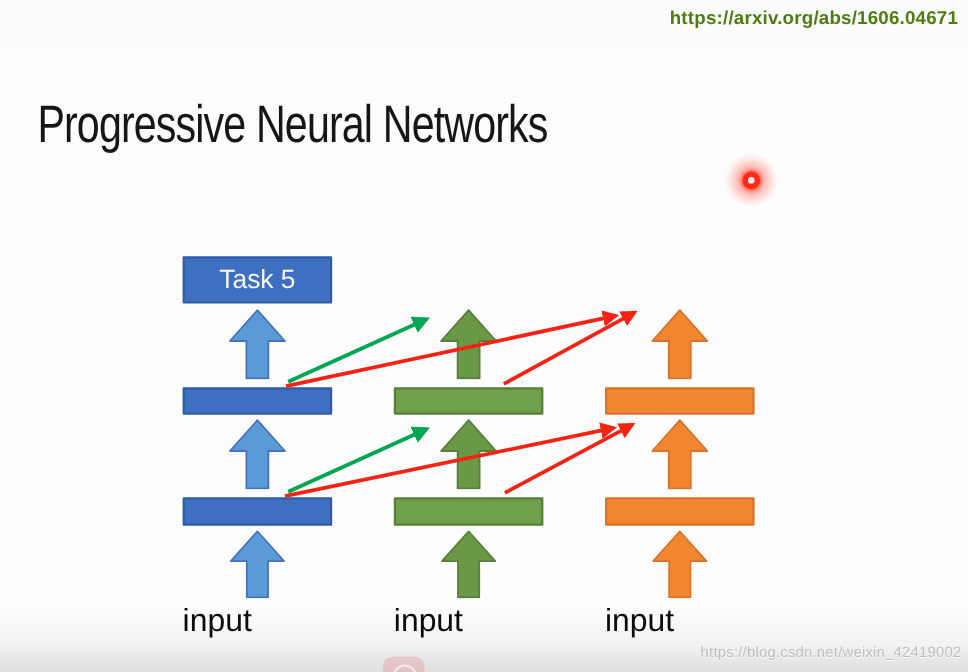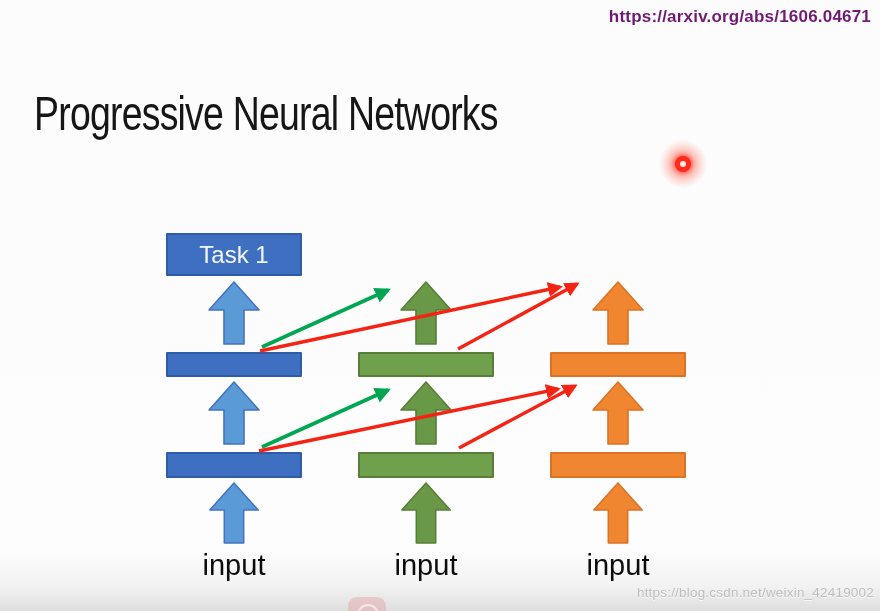--- a/index.html
+++ b/index.html
@@ -4,21 +4,21 @@
 <style>
   html,body{margin:0;padding:0;}
   body{
     width:880px;height:611px;overflow:hidden;position:relative;
     font-family:"Liberation Sans", sans-serif;
     background:linear-gradient(180deg,#fcfcfc 0%,#fdfdfd 90%,#f2f2f2 96%,#dedede 100%);
   }
   
   .source-url{
     position:absolute;top:7px;right:9px;
-    font-size:17px;font-weight:bold;color:#701a75;letter-spacing:.2px;
+    font-size:17px;font-weight:bold;color:#4d7c0f;letter-spacing:.2px;
   }
   .slide-title{
     position:absolute;left:34px;top:54px;
     font-size:48px;font-weight:300;color:#161616;letter-spacing:-1px;
     transform:scaleX(.78);transform-origin:left top;white-space:nowrap;
   }
   
   .column{position:absolute;top:233px;width:136px;height:365px;}
   .col-0{left:166px;} .col-1{left:358px;} .col-2{left:550px;}
   .node{position:absolute;left:0;width:132px;box-sizing:content-box;border:2px solid transparent;border-radius:1px;}
@@ -28,21 +28,21 @@
   .bar-2{top:219px;height:22px;}
   .block-arrow{position:absolute;left:42px;width:52px;height:64px;}
   .arrow-1{top:48px;} .arrow-2{top:148px;} .arrow-3{top:249px;height:62px;}
   .block-arrow path{stroke-width:1.6;stroke-linejoin:round;}
   .c0 .node{background:var(--c0-main);border-color:var(--c0-border);}
   .c1 .node{background:var(--c1-main);border-color:var(--c1-border);}
   .c2 .node{background:var(--c2-main);border-color:var(--c2-border);}
   .c0 .block-arrow path{fill:var(--c0-arrow);stroke:var(--c0-arrow-border);}
   .c1 .block-arrow path{fill:var(--c1-arrow);stroke:var(--c1-arrow-border);}
   .c2 .block-arrow path{fill:var(--c2-arrow);stroke:var(--c2-arrow-border);}
-  .input-label{position:absolute;left:0;top:316px;width:136px;text-align:center;
+  .input-label{position:absolute;left:0;top:316px;width:136px;
     font-size:29px;color:#0c0c0c;}
   
   .overlay{position:absolute;left:0;top:0;width:880px;height:611px;pointer-events:none;}
   
   .laser{position:absolute;left:659px;top:140px;width:48px;height:48px;border-radius:50%;
     background:radial-gradient(circle, rgba(255,50,30,.55) 0%, rgba(255,60,40,.35) 34%, rgba(255,90,70,.12) 58%, rgba(255,90,70,0) 72%);}
   .laser-ring{position:absolute;left:16px;top:16px;width:16px;height:16px;border-radius:50%;
     background:var(--laser);box-shadow:0 0 4px 1px rgba(255,40,20,.75);}
   .laser-core{position:absolute;left:5px;top:5px;width:6px;height:6px;border-radius:50%;
     background:#ffe9e6;}
@@ -55,21 +55,21 @@
     border:2px solid rgba(255,255,255,.6);}
 </style>
 </head>
 <body>
 
 <div class="source-url">https://arxiv.org/abs/1606.04671</div>
 <h1 class="slide-title">Progressive Neural Networks</h1>
 
 <div class="column col-0 c0">
   <div class="node task-box">
-    <span>Task 1</span>
+    <span>Task 5</span>
   </div>
   <svg class="block-arrow arrow-1" viewBox="0 0 52 64">
       <path d="M26 1 L51 29 H36 V63 H16 V29 H1 Z"></path>
     </svg>
   <div class="node bar-1"></div>
   <svg class="block-arrow arrow-2" viewBox="0 0 52 64">
       <path d="M26 1 L51 29 H36 V63 H16 V29 H1 Z"></path>
     </svg>
   <div class="node bar-2"></div>
   <svg class="block-arrow arrow-3" viewBox="0 0 52 64">

